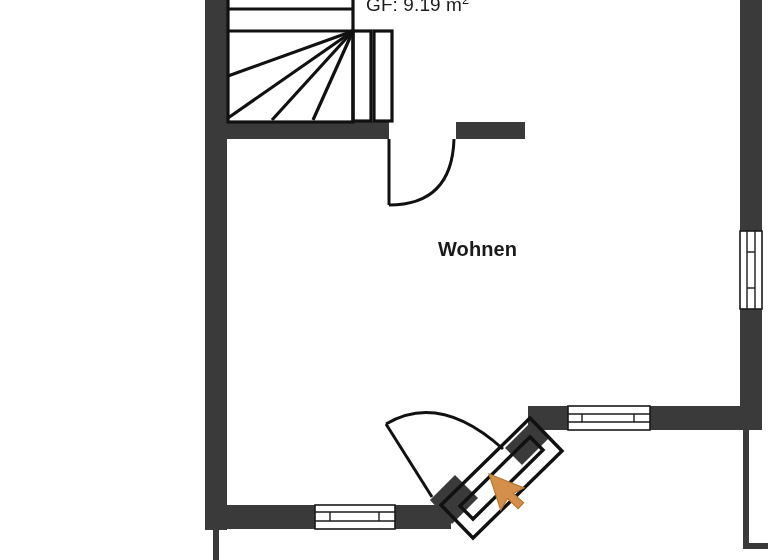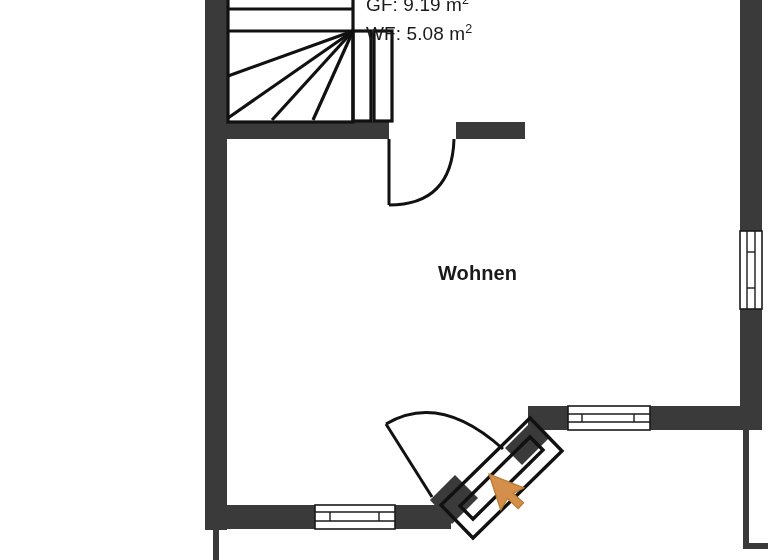--- a/index.html
+++ b/index.html
@@ -8,21 +8,21 @@
     font-family:"Liberation Sans","DejaVu Sans",sans-serif;
   }
   #stage{position:relative;width:768px;height:560px;background:#ffffff;}
   #plan{position:absolute;left:0;top:0;width:768px;height:560px;}
   .lbl{
     position:absolute;
     color:#1a1a1a;
     white-space:nowrap;
     letter-spacing:.1px;
   }
-  .lbl.t-name{font-weight:bold;margin-top:24px;}
+  .lbl.t-name{font-weight:bold;}
   .sup{font-size:.66em;vertical-align:super;line-height:0;}
 
   
   #stair-gf{left:366px;top:-6px;font-size:19px;}
   #stair-wf{left:366px;top:23px;font-size:19px;}
 
   
   #wohnen-name{left:438px;top:238px;font-size:20px;}
   #wohnen-wf{left:433px;top:270px;font-size:19px;}
 </style>
@@ -132,17 +132,16 @@
       <polyline points="746,430 746,546 768,546"></polyline>
     </g>
 
     <g>
       <path d="M 489 474 L 489 512 L 499 503 L 506 516 L 513 512 L 506 500 L 518 498 Z" fill="#d4904a" stroke="#b8772f" stroke-width="1.2" transform="rotate(-18 489 474)"></path>
     </g>
 
   </svg>
 
   <div class="lbl" id="stair-gf"><span>GF: 9.19 m</span><span class="sup">2</span></div>
-  <div class="lbl" id="stair-wf"><span>WF: 5.08 m</span><span class="sup">2</span></div>
 
   <div class="lbl t-name" id="wohnen-name">Wohnen</div>
 
 </div>
 
 </body></html>

